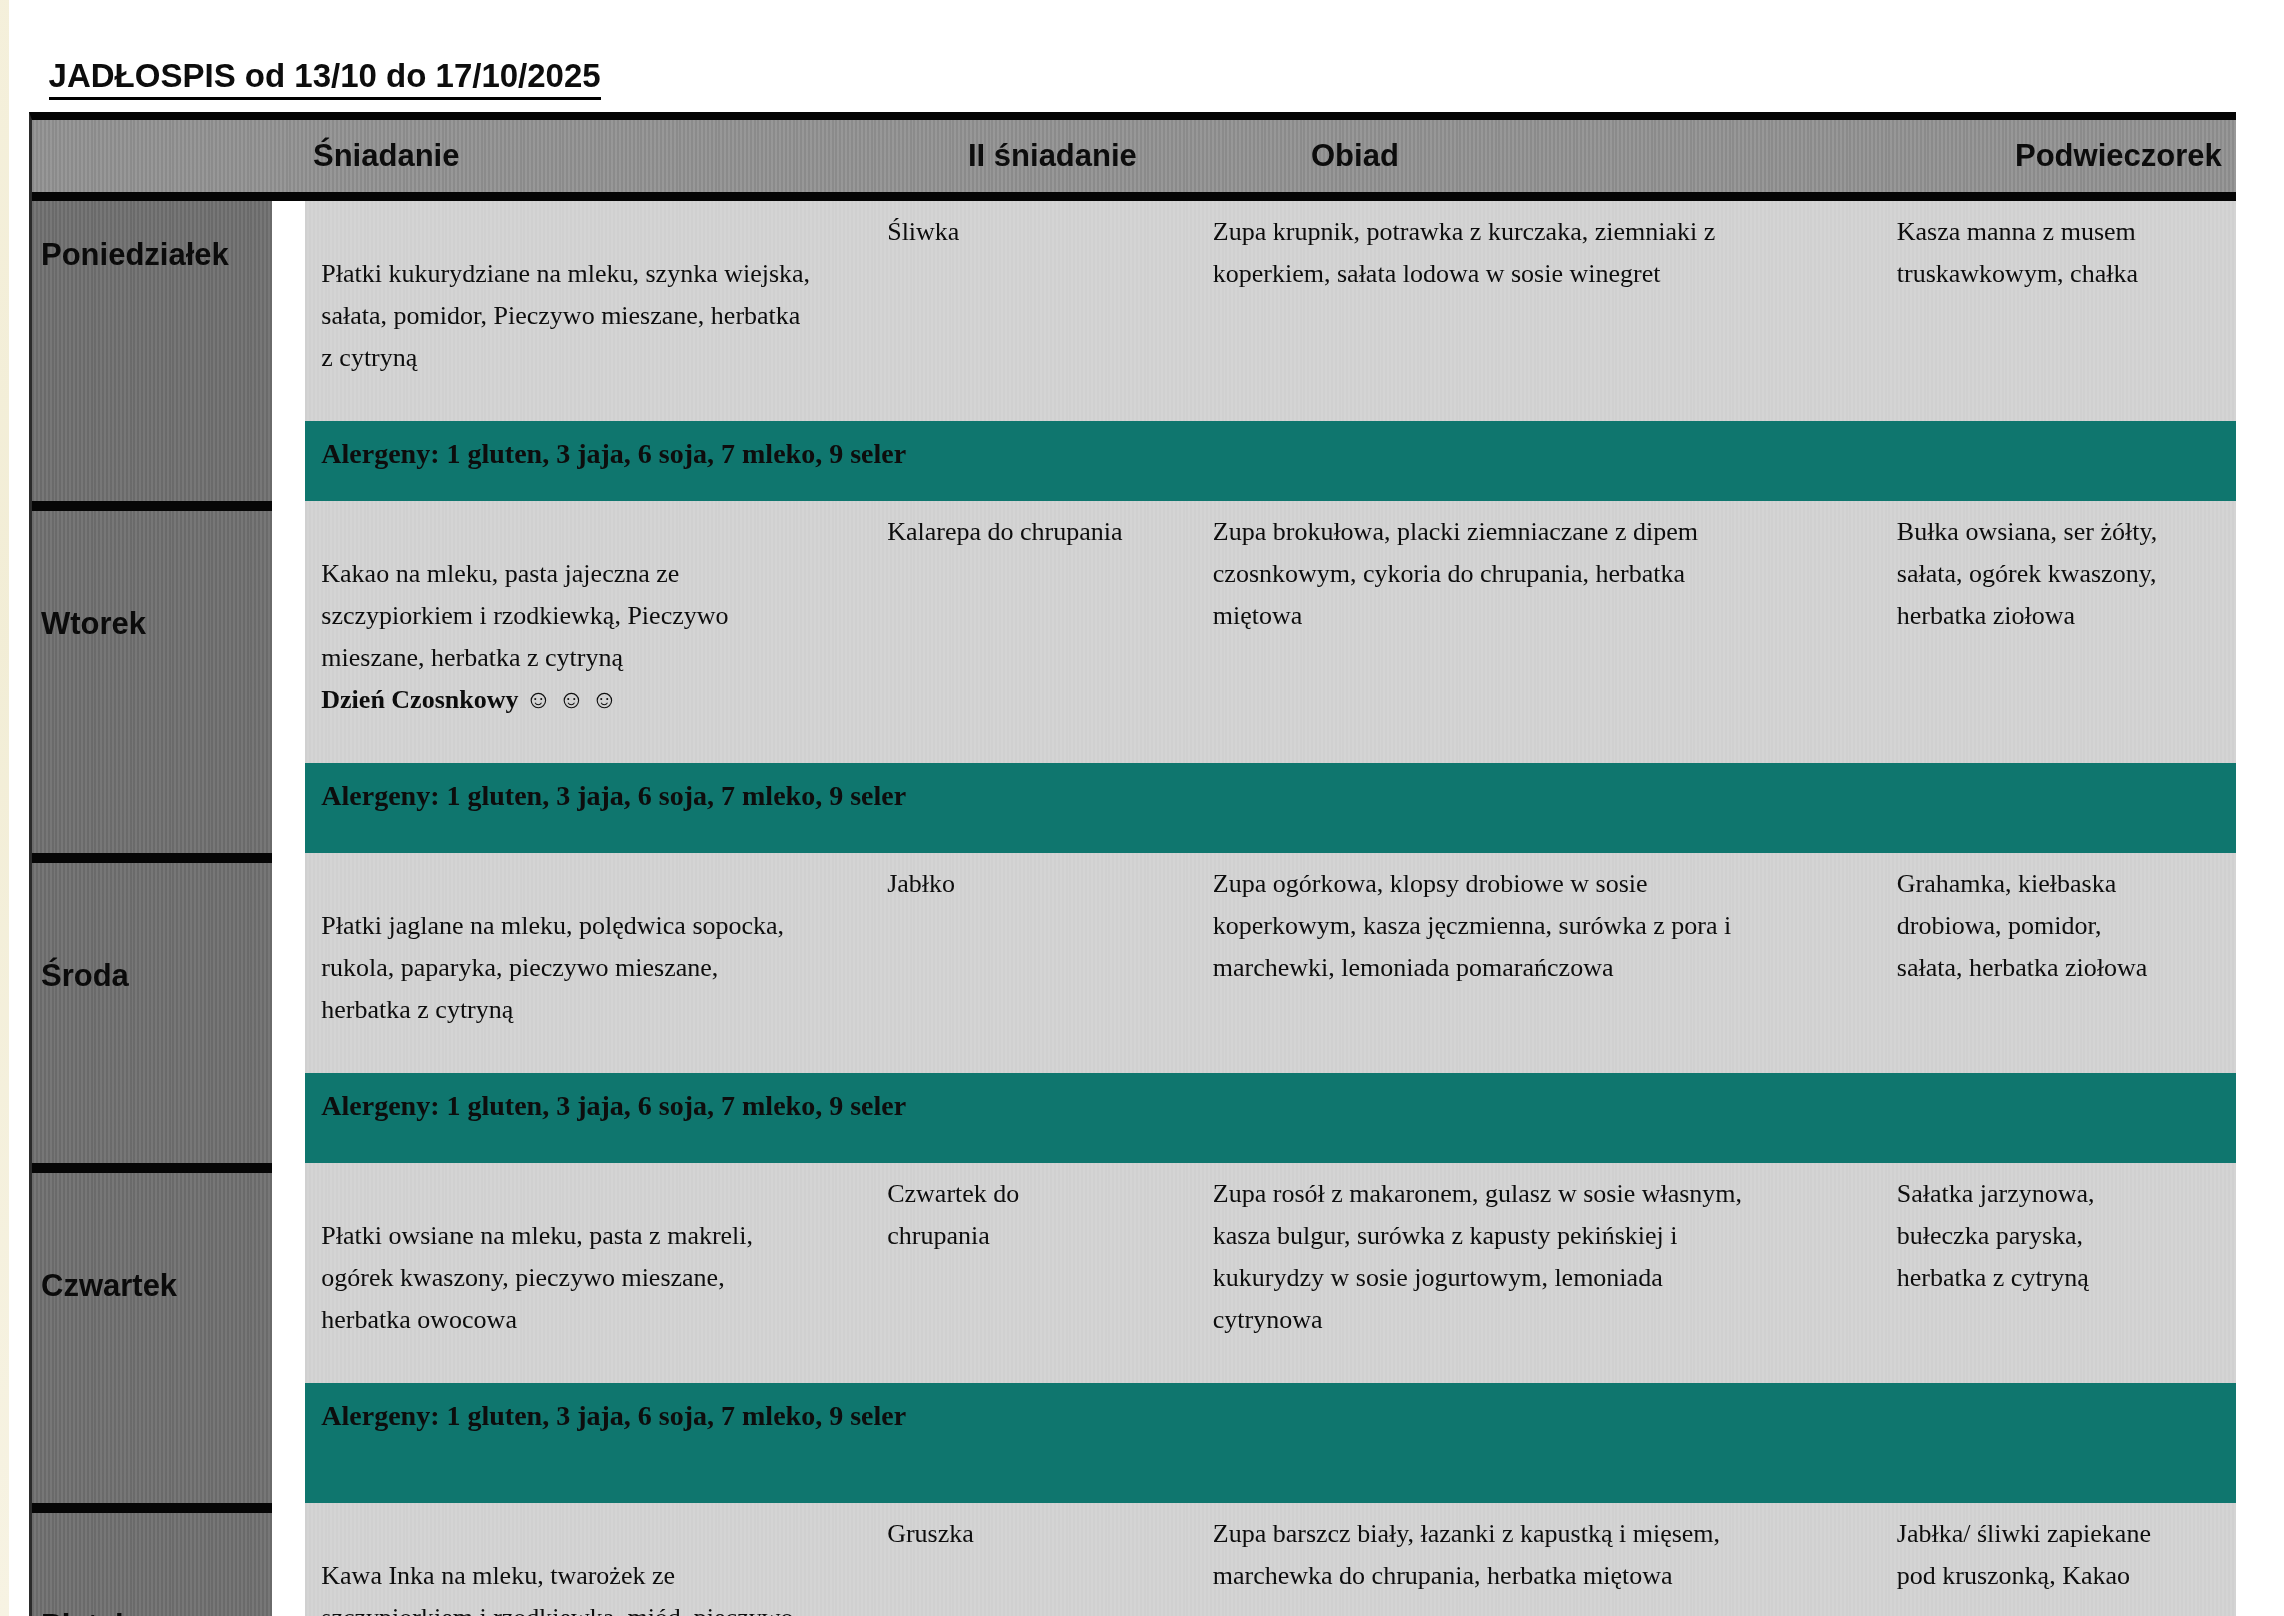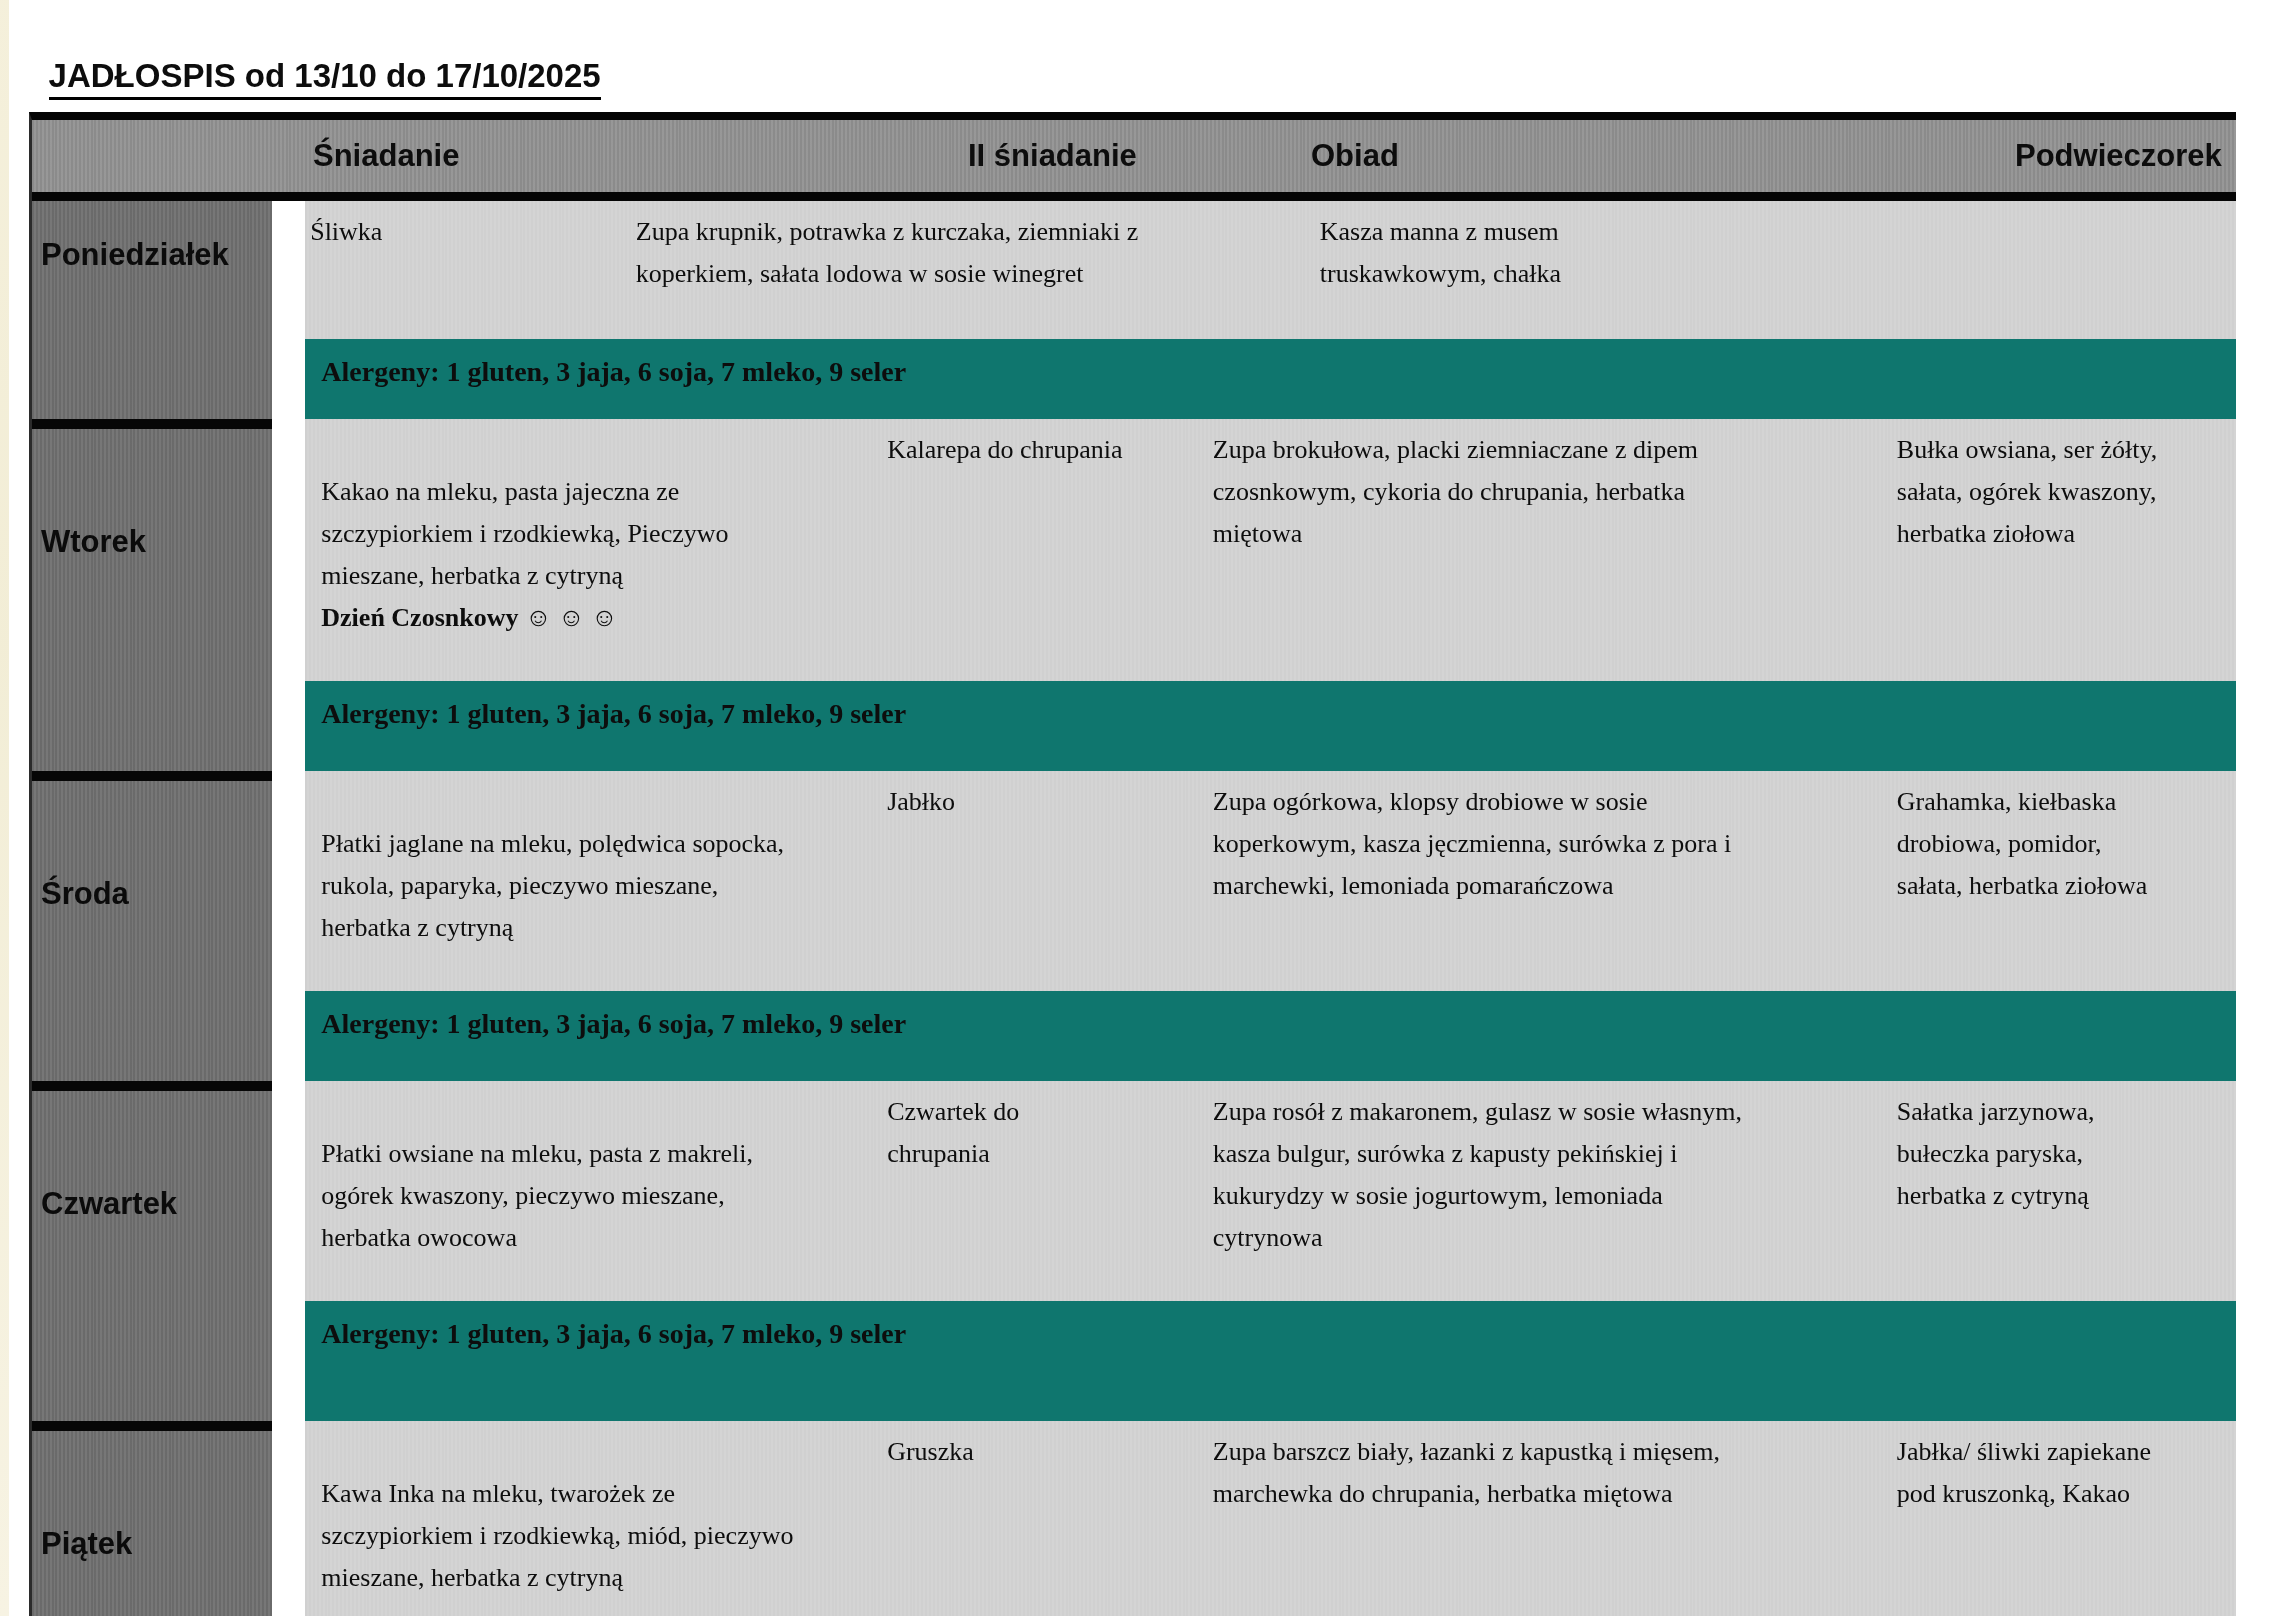--- a/index.html
+++ b/index.html
@@ -132,20 +132,26 @@
       <div class="hcol-4">Podwieczorek</div>
     </div>
 
     <div class="day-group first g0">
       <div class="day-cell grain">
         <span class="day-label">Poniedziałek</span>
       </div>
       <div class="gutter"></div>
       <div class="content">
         <div class="menu-row">
+          <div class="cell c1">
+            <span>Płatki kukurydziane na mleku, szynka wiejska,
+sałata, pomidor, Pieczywo mieszane, herbatka
+z cytryną</span>
+            
+          </div>
           <div class="cell c2">Śliwka</div>
           <div class="cell c3">Zupa krupnik, potrawka z kurczaka, ziemniaki z
 koperkiem, sałata lodowa w sosie winegret</div>
           <div class="cell c4">Kasza manna z musem
 truskawkowym, chałka</div>
         </div>
         <div class="allergen-row">Alergeny: 1 gluten, 3 jaja, 6 soja, 7 mleko, 9 seler</div>
       </div>
     </div>
 

